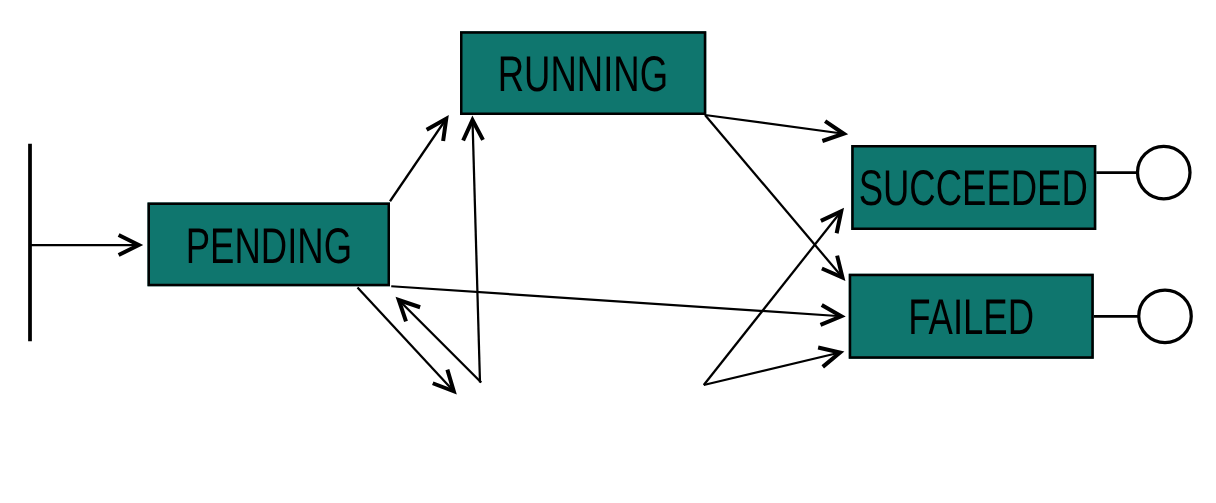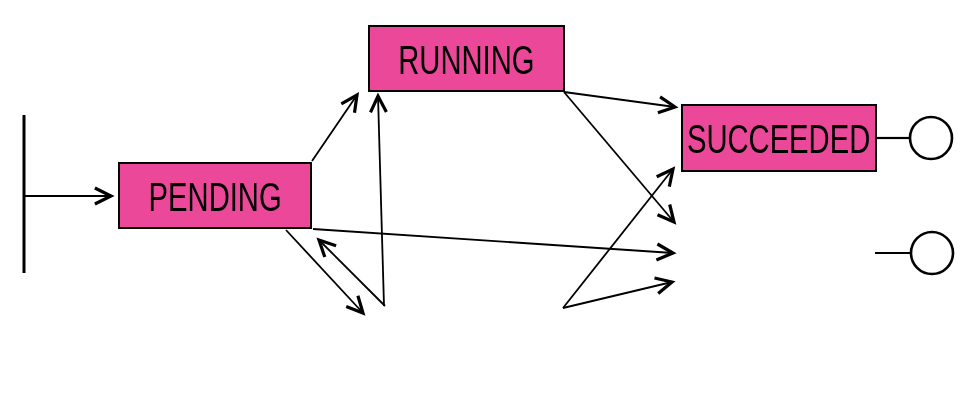--- a/index.html
+++ b/index.html
@@ -17,21 +17,21 @@
   }
   #edges {
     position: absolute;
     left: 0;
     top: 0;
   }
   .state-box {
     position: absolute;
     box-sizing: border-box;
     border: 2.5px solid #000000;
-    background: #ec4899;
+    background: #0f766e;
     display: flex;
     align-items: center;
     justify-content: center;
   }
   .state-label {
     display: inline-block;
     font-size: 40px;
     line-height: 1;
     color: #000000;
     white-space: nowrap;
@@ -69,16 +69,19 @@
       <circle cx="931" cy="138" r="21" fill="none" stroke="#000000" stroke-width="2.6"></circle>
       <line x1="875" y1="253" x2="911" y2="253" stroke="#000000" stroke-width="2.2"></line>
       <circle cx="932" cy="253" r="21" fill="none" stroke="#000000" stroke-width="2.6"></circle>
     </svg>
 <div class="state-box" style="left: 118px; top: 162px; width: 194px; height: 67px; justify-content: center;">
       <span class="state-label">PENDING</span>
     </div>
     <div class="state-box" style="left: 368px; top: 25px; width: 197px; height: 67px;">
       <span class="state-label">RUNNING</span>
     </div>
-    <div class="state-box" style="left: 681px; top: 104px; width: 196px; height: 68px;">
+    <div class="state-box" style="left: 681px; top: 116px; width: 196px; height: 68px;">
       <span class="state-label">SUCCEEDED</span>
+    </div>
+    <div class="state-box" style="left: 679px; top: 219px; width: 196px; height: 68px;">
+      <span class="state-label">FAILED</span>
     </div>
   </div>
 
 </body></html>

